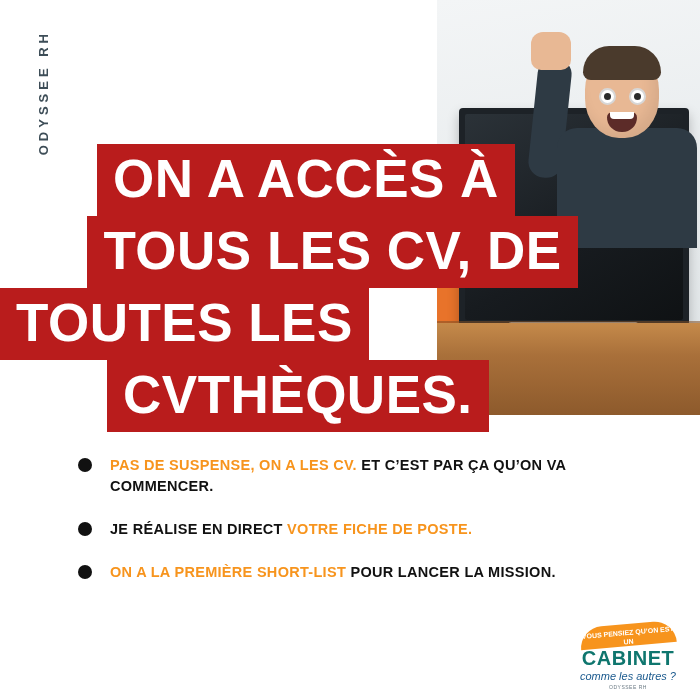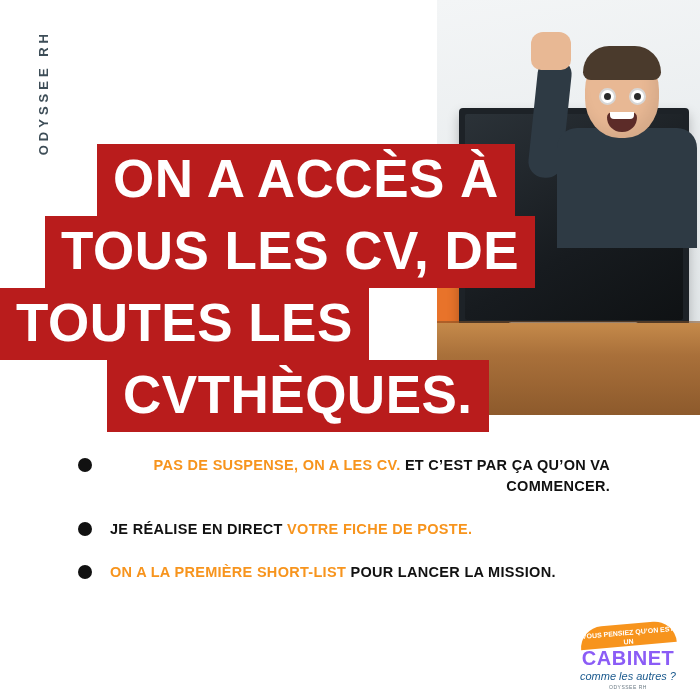--- a/index.html
+++ b/index.html
@@ -209,21 +209,21 @@
   .headline {
     position: absolute;
     left: 0;
     top: 144px;
     width: 620px;
   }
   .hl-row {
     display: flex;
   }
   .hl-row.r1 { justify-content: flex-start; padding-left: 97px; }
-  .hl-row.r2 { justify-content: flex-start; padding-left: 45px; }
+  .hl-row.r2 { justify-content: center; padding-left: 45px; }
   .hl-row.r3 { justify-content: flex-start; }
   .hl-row.r4 { justify-content: flex-start; padding-left: 107px; }
 
   .hl-box {
     background: #b91c1c;
     color: #ffffff;
     font-size: 53px;
     line-height: 54px;
     font-weight: bold;
     letter-spacing: 0.5px;
@@ -235,21 +235,20 @@
   .bullets {
     position: absolute;
     left: 78px;
     top: 455px;
     width: 560px;
   }
   .bullet-row {
     display: flex;
     align-items: flex-start;
     margin-bottom: 22px;
-    text-align: right;
   }
   .bullet-dot {
     flex: 0 0 auto;
     width: 14px;
     height: 14px;
     background: #111111;
     border-radius: 50%;
     margin-top: 3px;
     margin-right: 18px;
   }
@@ -284,21 +283,21 @@
     font-weight: bold;
     line-height: 9px;
     padding-top: 4px;
     box-sizing: border-box;
     transform: rotate(-5deg);
   }
   .logo-main {
     margin-top: 1px;
     font-size: 20px;
     font-weight: bold;
-    color: #8b5cf6;
+    color: #0f766e;
     letter-spacing: .5px;
   }
   .logo-sub {
     font-size: 11px;
     color: #1b5a8e;
     font-style: italic;
   }
   .logo-tiny {
     font-size: 5px;
     color: #6b7a84;

